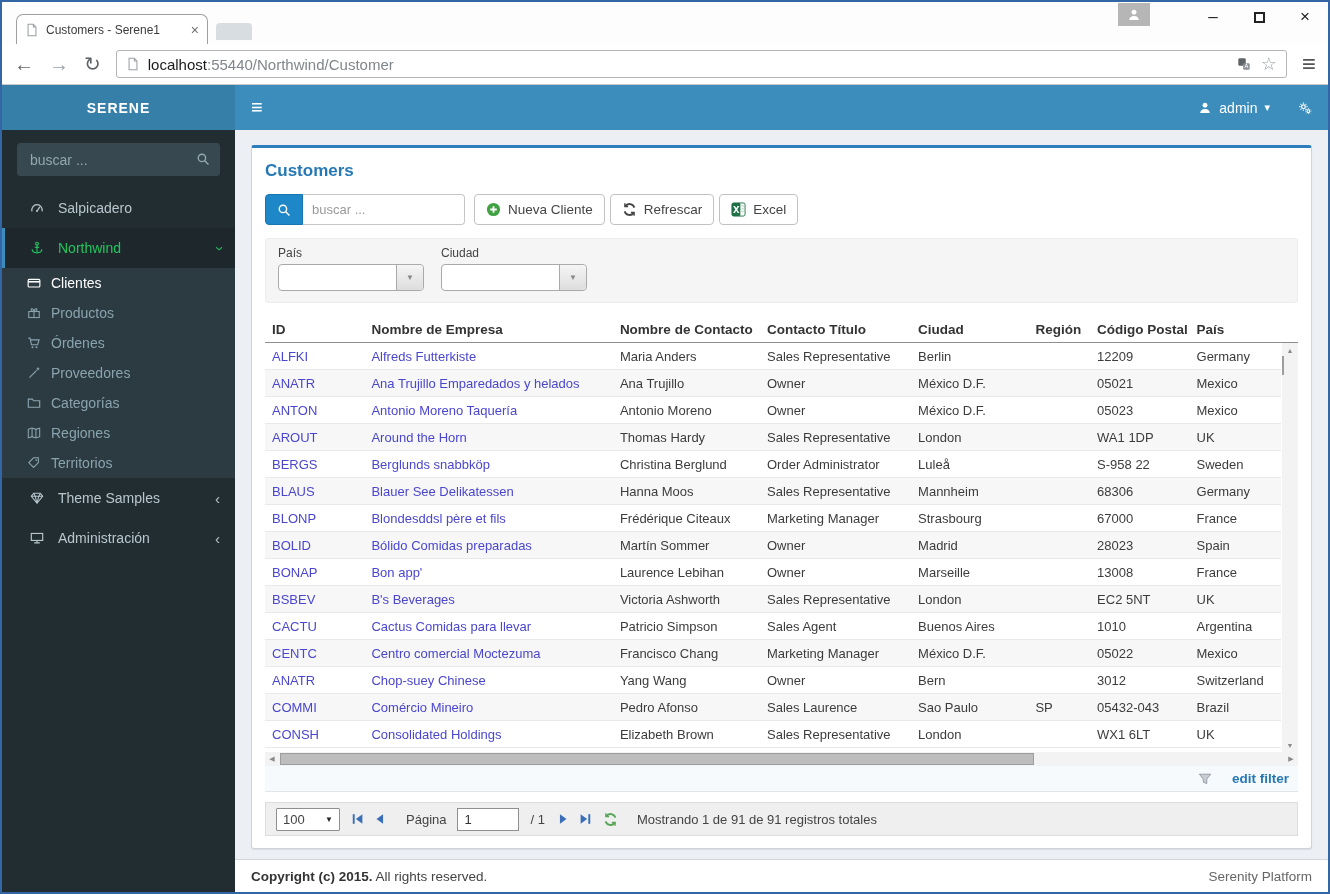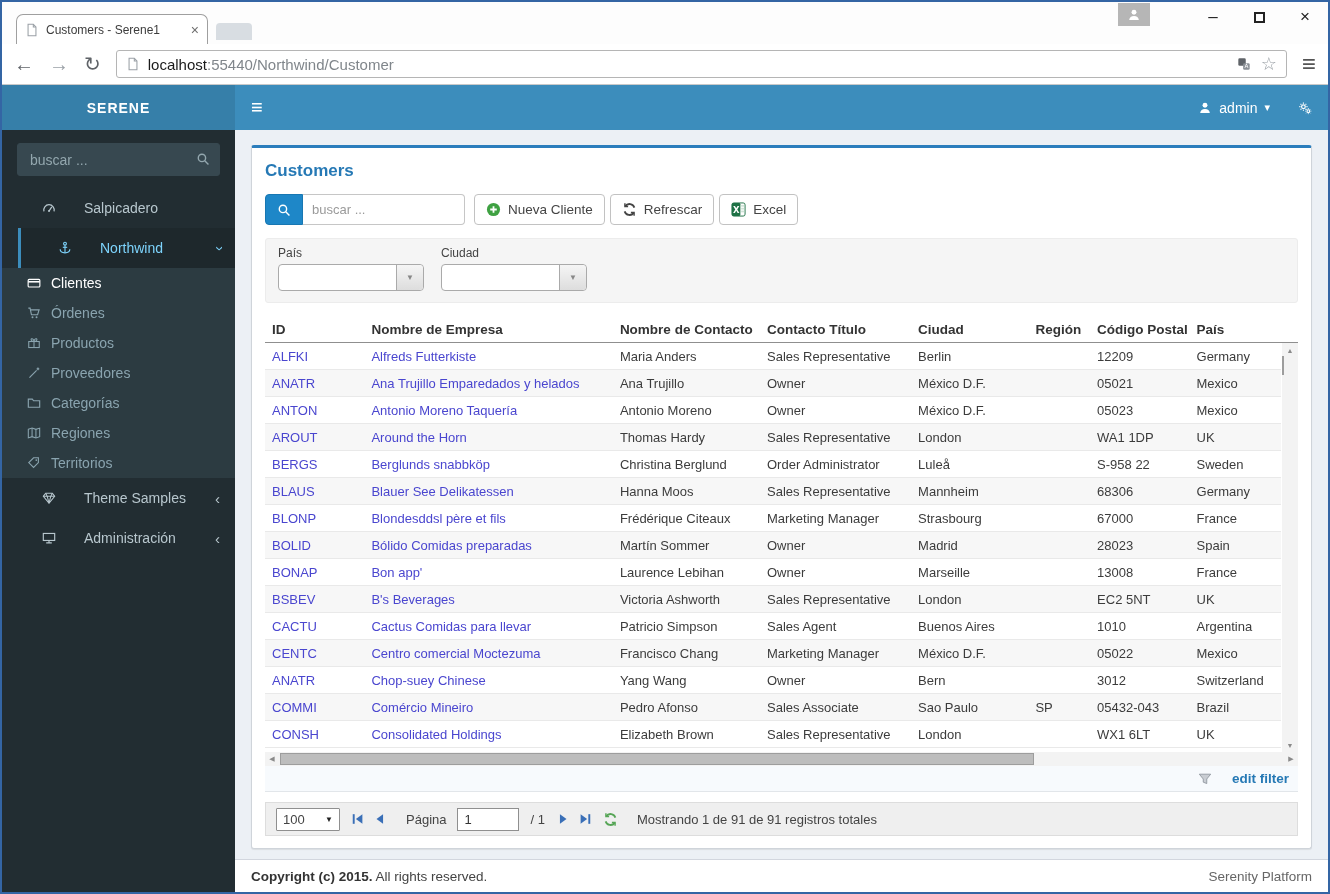--- a/index.html
+++ b/index.html
@@ -37,23 +37,23 @@
   .caret{font-size:11px;}
   .app-body{flex:1;display:flex;min-height:0;}
 
   
   .sidebar{width:233px;background:#222d32;color:#b8c7ce;display:flex;flex-direction:column;flex:none;}
   .side-search{margin:13px 15px 8px;position:relative;}
   .side-search input{width:100%;height:33px;background:#374850;border:1px solid #374850;border-radius:3px;color:#ccc;padding:0 34px 0 12px;font-size:14px;outline:none;}
   .side-search input::placeholder{color:#93a7ae;}
   .sicon{position:absolute;right:10px;top:9px;color:#93a7ae;}
   .menu{list-style:none;font-size:14px;margin-top:4px;}
-  .mi{display:flex;align-items:center;gap:28px;padding:12px 15px 12px 37px;border-left:3px solid transparent;cursor:pointer;}
+  .mi{display:flex;align-items:center;gap:14px;padding:12px 15px 12px 25px;border-left:3px solid transparent;cursor:pointer;}
   .mi .lbl{flex:1;}
-  .mi.active-parent{background:#1e282c;border-left-color:#3c8dbc;color:#7dd3fc;margin-left:16px;}
+  .mi.active-parent{background:#1e282c;border-left-color:#3c8dbc;color:#22c55e;}
   .submenu{list-style:none;background:#2c3b41;color:#8aa4af;}
   .submenu .mi{padding:7px 15px 7px 25px;border-left:none;gap:10px;}
   .submenu .mi.active{color:#fff;}
   .chev{font-size:15px;line-height:1;display:inline-block;}
   .chev.down{transform:rotate(-90deg);}
   .ic{display:inline-flex;align-items:center;justify-content:center;}
   .ic svg{width:14px;height:14px;}
 
   
   .main-col{flex:1;display:flex;flex-direction:column;background:#ecf0f5;min-width:0;}
@@ -238,37 +238,37 @@
         <span class="ic">
                   <svg viewBox="0 0 16 16">
                     <rect x="1.3" y="3.8" width="13.4" height="8.8" rx="1.2" fill="none" stroke="currentColor" stroke-width="1.3"></rect>
                     <rect x="1.3" y="5.7" width="13.4" height="1.8" fill="currentColor"></rect>
                   </svg>
                 </span>
         <span class="lbl">Clientes</span>
               </li>
               <li class="mi ">
         <span class="ic">
+                  <svg viewBox="0 0 16 16" fill="none" stroke="currentColor" stroke-width="1.2">
+                    <rect x="2" y="6.3" width="12" height="6.9"></rect>
+                    <path d="M8 6.3v6.9"></path>
+                    <path d="M8 6.3C8 4 6.5 2.8 5.3 3.2 4 3.7 4.6 6 8 6.3zM8 6.3C8 4 9.5 2.8 10.7 3.2 12 3.7 11.4 6 8 6.3z"></path>
+                  </svg>
+                </span>
+        <span class="lbl">Productos</span>
+              </li>
+              <li class="mi ">
+        <span class="ic">
                   <svg viewBox="0 0 16 16" fill="none" stroke="currentColor" stroke-width="1.3">
                     <path d="M1.5 2.5h2l1.6 7.5h7l1.7-5.5H4.3"></path>
                     <circle cx="6.3" cy="12.8" r="1.1" fill="currentColor" stroke="none"></circle>
                     <circle cx="10.9" cy="12.8" r="1.1" fill="currentColor" stroke="none"></circle>
                   </svg>
                 </span>
         <span class="lbl">Órdenes</span>
-              </li>
-              <li class="mi ">
-        <span class="ic">
-                  <svg viewBox="0 0 16 16" fill="none" stroke="currentColor" stroke-width="1.2">
-                    <rect x="2" y="6.3" width="12" height="6.9"></rect>
-                    <path d="M8 6.3v6.9"></path>
-                    <path d="M8 6.3C8 4 6.5 2.8 5.3 3.2 4 3.7 4.6 6 8 6.3zM8 6.3C8 4 9.5 2.8 10.7 3.2 12 3.7 11.4 6 8 6.3z"></path>
-                  </svg>
-                </span>
-        <span class="lbl">Productos</span>
               </li>
               <li class="mi ">
         <span class="ic">
                   <svg viewBox="0 0 16 16" stroke="currentColor" fill="none" stroke-width="1.3">
                     <path d="M2.8 13.2L11 5"></path>
                     <path d="M12.5 1.8v3M11 3.3h3"></path>
                   </svg>
                 </span>
         <span class="lbl">Proveedores</span>
               </li>
@@ -532,21 +532,21 @@
                     <div class="gcell " style="width:152px">Owner</div>
                     <div class="gcell " style="width:118px">Bern</div>
                     <div class="gcell " style="width:62px"></div>
                     <div class="gcell " style="width:100px">3012</div>
                     <div class="gcell " style="width:92px">Switzerland</div>
                   </div>
                   <div class="grow">
                     <div class="gcell glink" style="width:100px">COMMI</div>
                     <div class="gcell glink" style="width:250px">Comércio Mineiro</div>
                     <div class="gcell " style="width:148px">Pedro Afonso</div>
-                    <div class="gcell " style="width:152px">Sales Associate</div>
+                    <div class="gcell " style="width:152px">Sales Laurence</div>
                     <div class="gcell " style="width:118px">Sao Paulo</div>
                     <div class="gcell " style="width:62px">SP</div>
                     <div class="gcell " style="width:100px">05432-043</div>
                     <div class="gcell " style="width:92px">Brazil</div>
                   </div>
                   <div class="grow">
                     <div class="gcell glink" style="width:100px">CONSH</div>
                     <div class="gcell glink" style="width:250px">Consolidated Holdings</div>
                     <div class="gcell " style="width:148px">Elizabeth Brown</div>
                     <div class="gcell " style="width:152px">Sales Representative</div>

